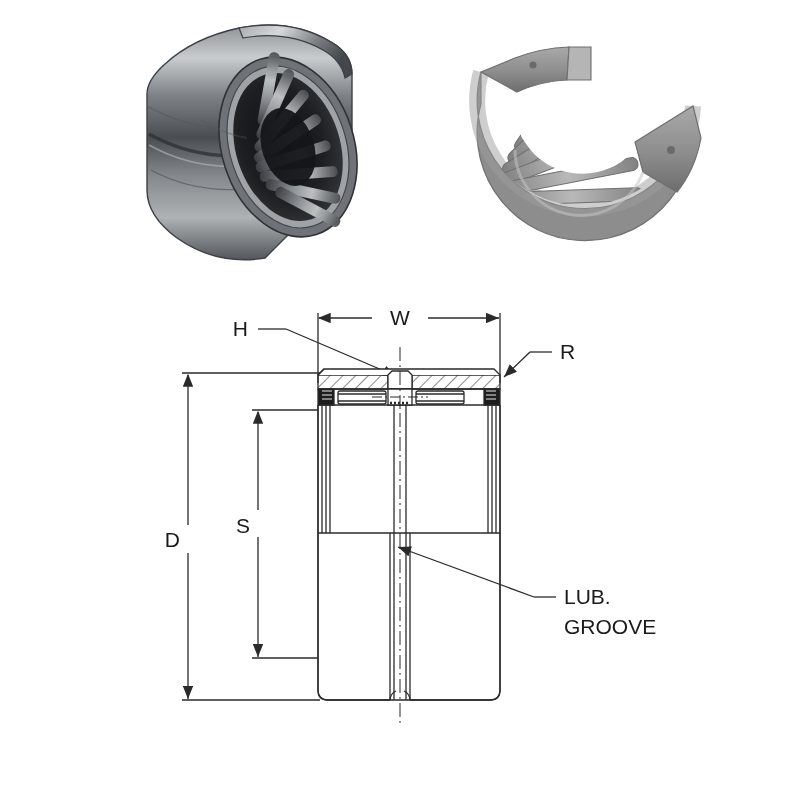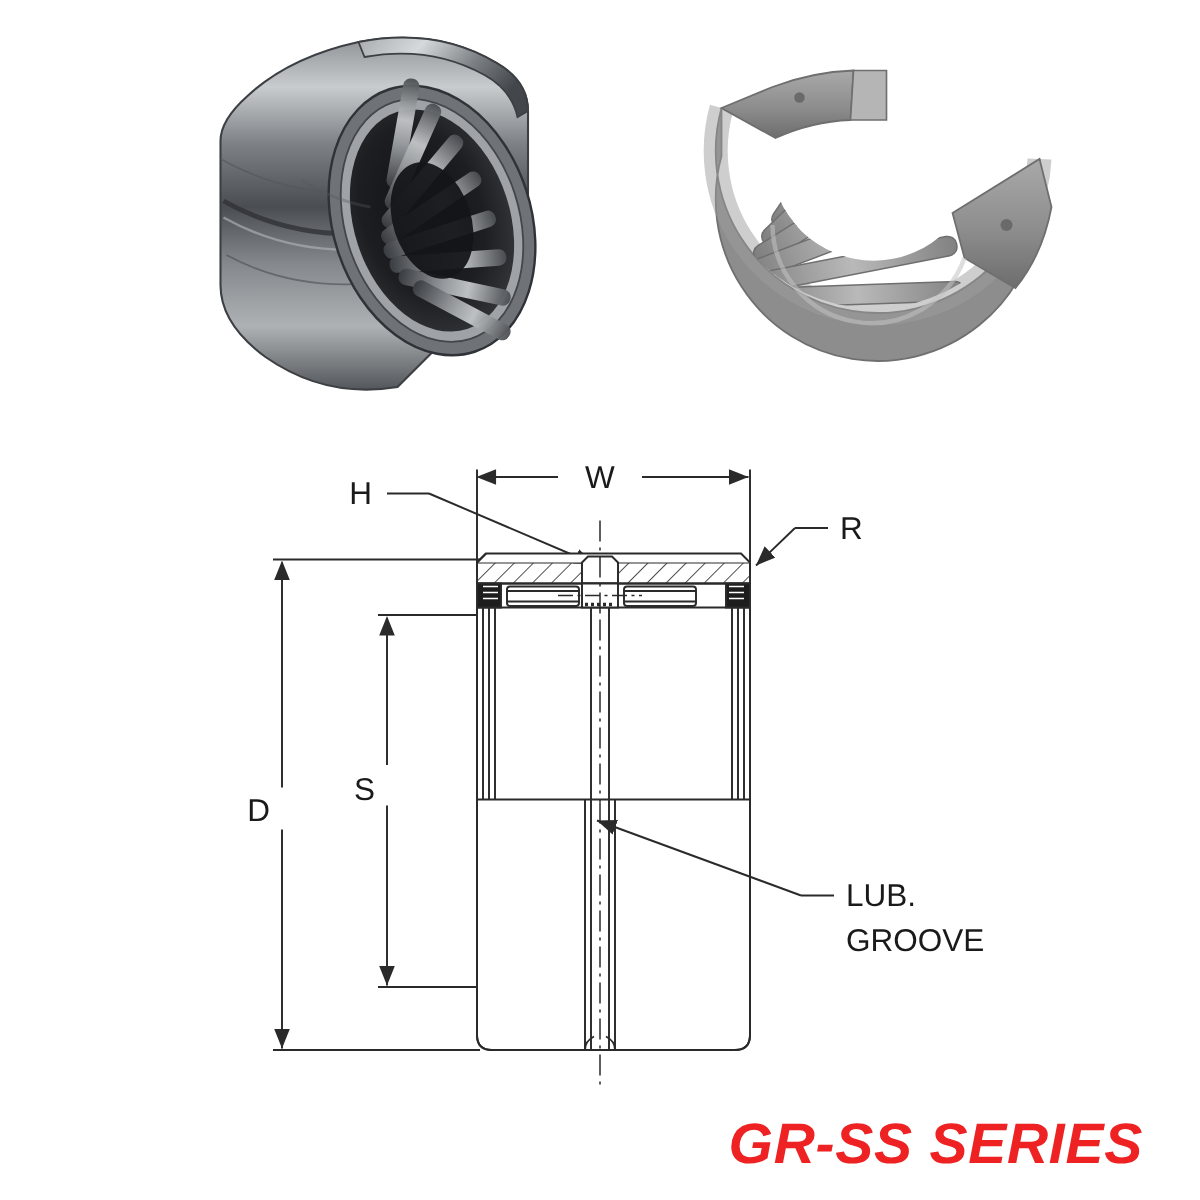--- a/index.html
+++ b/index.html
@@ -309,15 +309,14 @@
 
       <g>
         <line x1="556" y1="312" x2="534" y2="312"></line>
         <line x1="534" y1="312" x2="398" y2="262" marker-end="url(#arrR)"></line>
         <text x="564" y="319" font-size="21" fill="#1a1a1a" stroke="none">LUB.</text>
         <text x="564" y="349" font-size="21" fill="#1a1a1a" stroke="none">GROOVE</text>
       </g>
     </svg>
   </div>
 
-  <div class="series-title" style="color: rgb(238, 34, 34);">GR-SS SERIES</div>
 
 </div>
 
 </body></html>

